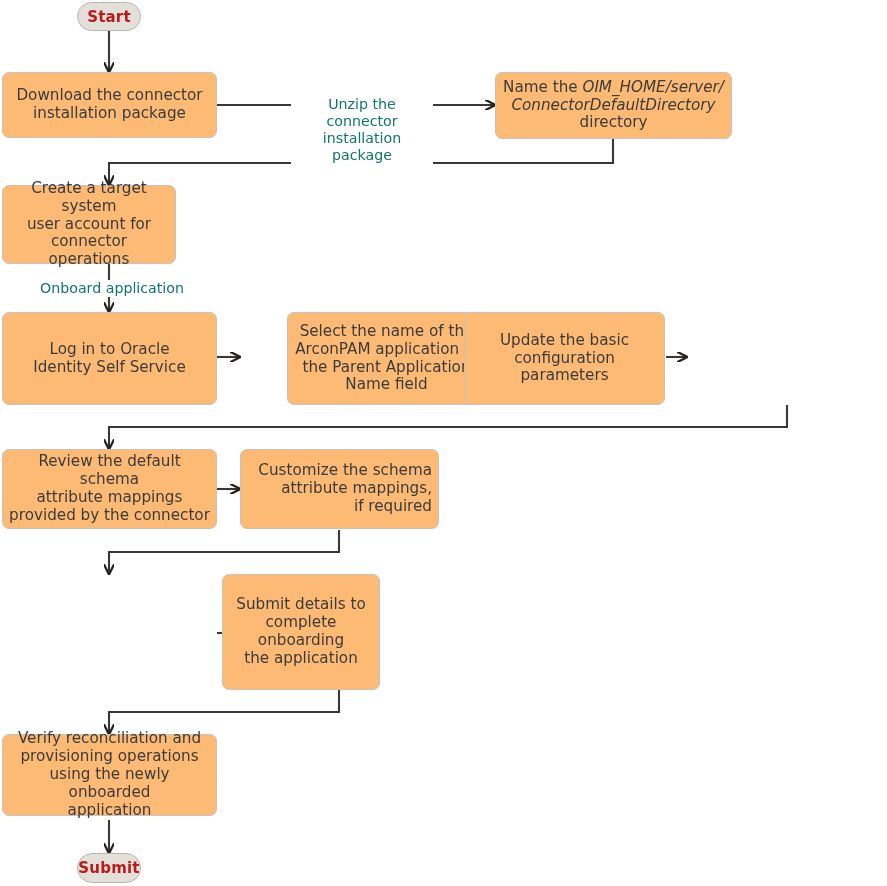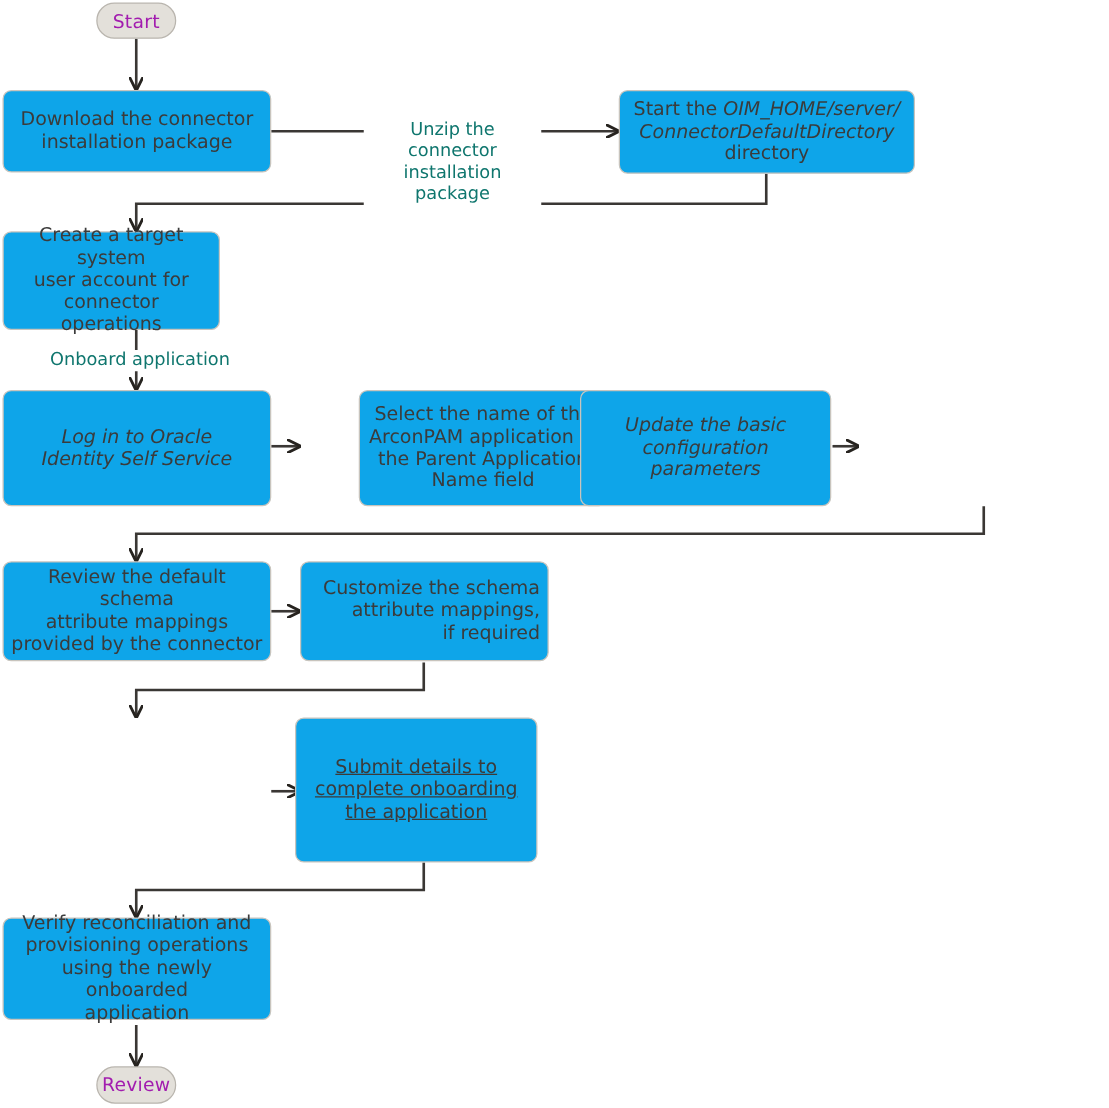--- a/index.html
+++ b/index.html
@@ -21,21 +21,21 @@
     position: absolute;
     left: 0;
     top: 0;
     width: 887px;
     height: 886px;
     pointer-events: none;
   }
   .node {
     position: absolute;
     box-sizing: border-box;
-    background: #0ea5e9;
+    background: #fdba74;
     border: 1px solid #c8c4bd;
     border-radius: 7px;
     display: flex;
     align-items: center;
     justify-content: center;
     text-align: center;
     color: #3b3b3b;
     font-size: 15.2px;
     line-height: 1.18;
     padding: 2px 6px;
@@ -47,23 +47,23 @@
   }
   .terminator {
     position: absolute;
     box-sizing: border-box;
     background: #e3e0da;
     border: 1px solid #b9b5ae;
     border-radius: 999px;
     display: flex;
     align-items: center;
     justify-content: center;
-    font-weight: normal;
+    font-weight: bold;
     font-size: 15px;
-    color: #a21caf;
+    color: #b91c1c;
     letter-spacing: 0.2px;
   }
   .edge-label {
     position: absolute;
     color: #0f766e;
     font-size: 14.2px;
     line-height: 1.2;
     text-align: center;
     white-space: pre-line;
     background: #ffffff;
@@ -112,73 +112,73 @@
 
       <path d="M 109 820 L 109 852" marker-end="url(#arrow)"></path>
     </g>
   </svg>
 
   <div class="terminator" style="left:77px; top:2px; width:64px; height:29px;">
     <span>Start</span>
   </div>
 
   <div class="terminator" style="left:77px; top:853px; width:64px; height:30px;">
-    <span>Review</span>
+    <span>Submit</span>
   </div>
 
   <div class="node" style="left:2px; top:72px; width:215px; height:66px;">
     <span class="txt">Download the connector
 installation package</span>
   </div>
 
   <div class="node" style="left:495px; top:72px; width:237px; height:67px;">
-    <span class="txt" id="copy-rich"><span>Start the </span><span class="italic-seg">OIM_HOME/server/
+    <span class="txt" id="copy-rich"><span>Name the </span><span class="italic-seg">OIM_HOME/server/
 ConnectorDefaultDirectory
 </span><span>directory</span></span>
   </div>
 
   <div class="node" style="left:2px; top:185px; width:174px; height:79px;align-items:center;">
     <span class="txt">Create a target system
 user account for
 connector operations</span>
   </div>
 
-  <div class="node" style="left:2px; top:312px; width:215px; height:93px;font-style:italic;">
+  <div class="node" style="left:2px; top:312px; width:215px; height:93px;">
     <span class="txt">Log in to Oracle
 Identity Self Service</span>
   </div>
 
   <div class="node" style="left:240px; top:312px; width:199px; height:93px;margin-left:47px;">
     <span class="txt">Select the name of the
 ArconPAM application in
 the Parent Application
 Name field</span>
   </div>
 
-  <div class="node" style="left:464px; top:312px; width:201px; height:93px;font-style:italic;">
+  <div class="node" style="left:464px; top:312px; width:201px; height:93px;">
     <span class="txt">Update the basic
 configuration
 parameters</span>
   </div>
 
 
   <div class="node" style="left:2px; top:449px; width:215px; height:80px;">
     <span class="txt">Review the default schema
 attribute mappings
 provided by the connector</span>
   </div>
 
   <div class="node" style="left:240px; top:449px; width:199px; height:80px;text-align:right;">
     <span class="txt">Customize the schema
 attribute mappings,
 if required</span>
   </div>
 
 
-  <div class="node" style="left:236px; top:574px; width:194px; height:116px;text-decoration:underline;">
+  <div class="node" style="left:222px; top:574px; width:158px; height:116px;">
     <span class="txt">Submit details to
 complete onboarding
 the application</span>
   </div>
 
   <div class="node" style="left:2px; top:734px; width:215px; height:82px;">
     <span class="txt">Verify reconciliation and
 provisioning operations
 using the newly onboarded
 application</span>

